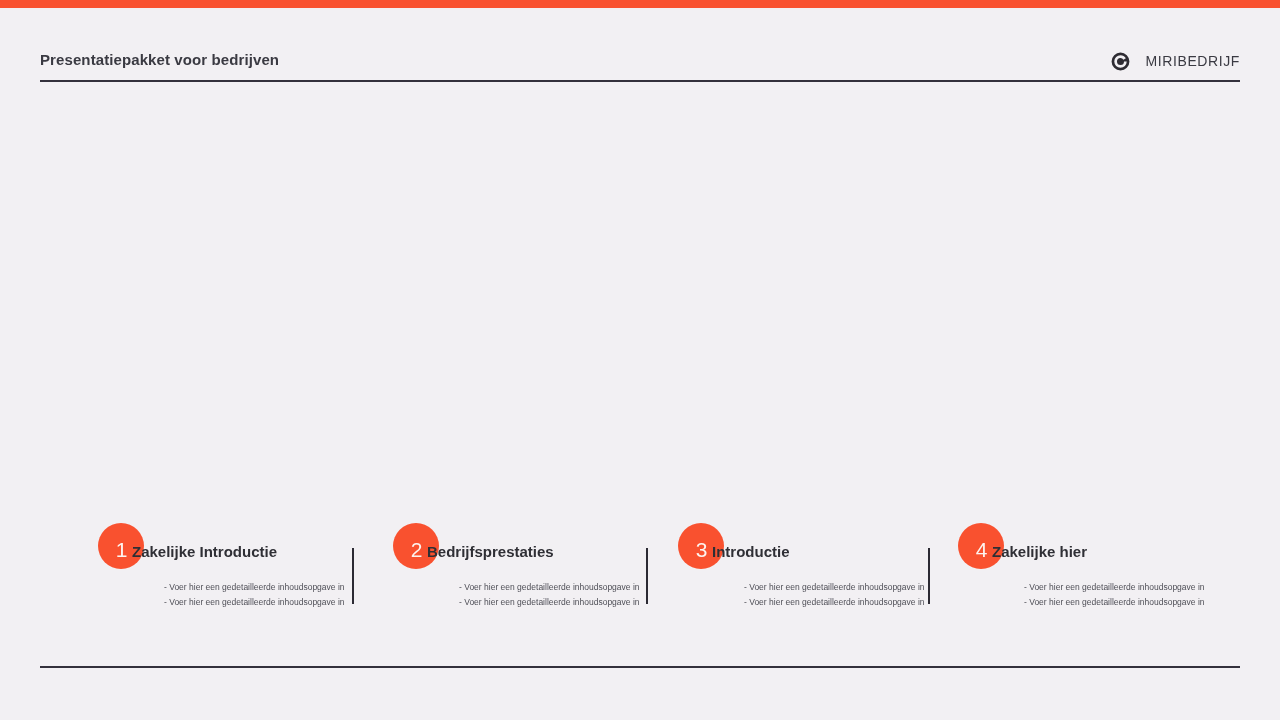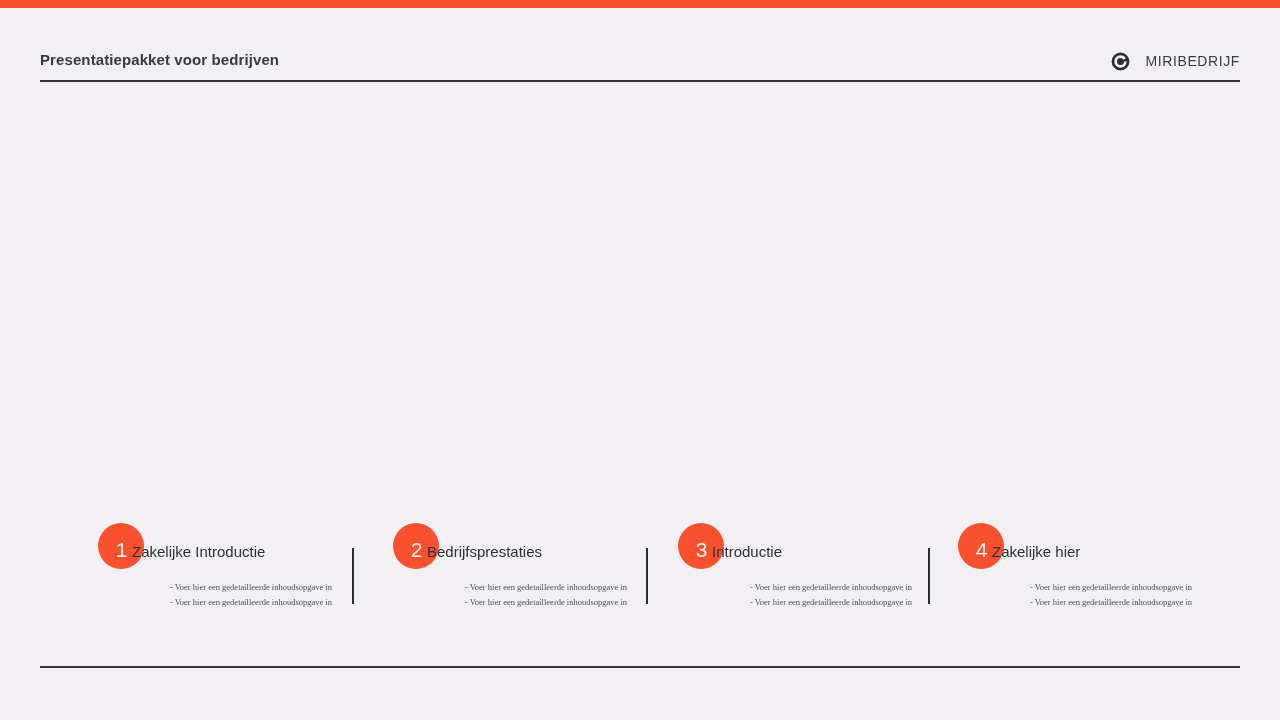--- a/index.html
+++ b/index.html
@@ -70,28 +70,27 @@
     display:flex; align-items:flex-end; justify-content:center;
     z-index:1;
   }
   .item-num {
     font-size:21px; font-weight:400;
     color:#fdf3ef; line-height:1;
     padding-bottom:9px; padding-left:1px;
   }
   .item-title {
     position:absolute; left:34px; top:38px;
-    font-size:15px; font-weight:400;
+    font-size:15px; font-weight:700;
     color:#2f2f35; white-space:nowrap;
     z-index:2;
   }
   .item-lines {
-    position:absolute; left:72px; top:75px;
+    position:absolute; left:66px; top:75px;
     width:215px;
-    font-family:Liberation Serif, serif;
   }
   .item-line {
     font-size:8.5px; font-weight:400;
     color:#4f4f57; line-height:14.5px;
     white-space:nowrap;
   }
   .divider {
     position:absolute; top:43px;
     width:2px; height:56px;
     background:#2c2a33;

